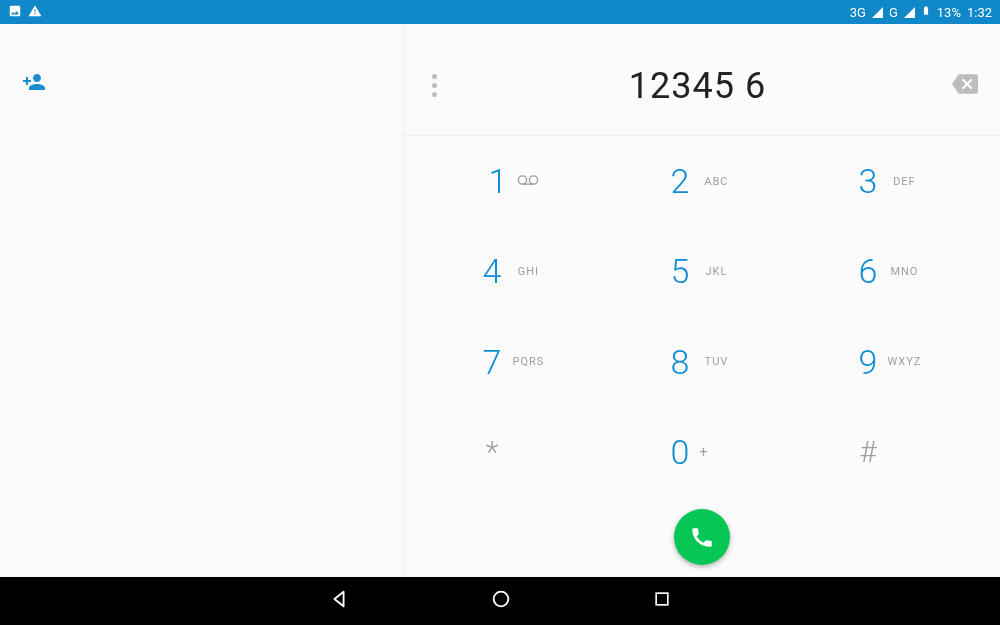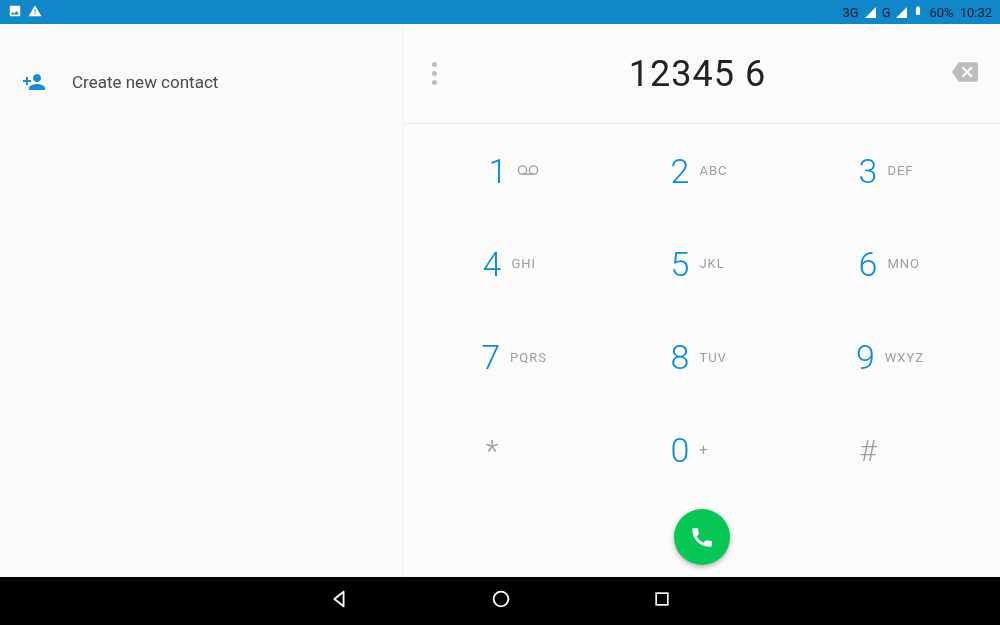--- a/index.html
+++ b/index.html
@@ -3,21 +3,21 @@
 <meta charset="utf-8">
 <style>
   * { box-sizing: border-box; margin: 0; padding: 0; }
   html, body { width: 1000px; height: 625px; font-family: Roboto, "Helvetica Neue", Arial, sans-serif; overflow: hidden; }
   body { display: flex; flex-direction: column; background: #fafafa; }
 
   
   .statusbar {
     height: 24px;
     background: #0f87c9;
-    color: #0f172a;
+    color: #ffffff;
     display: flex;
     align-items: center;
     justify-content: space-between;
     padding: 0 8px;
     font-size: 13px;
   }
   .statusbar .left, .statusbar .right { display: flex; align-items: center; gap: 6px; }
   .statusbar svg { fill: #fff; }
   .sig-triangle { width:0; height:0; border-bottom:11px solid #fff; border-left:11px solid transparent; }
 
@@ -48,20 +48,21 @@
     display:flex;
     flex-direction:column;
   }
   .dial-top {
     height:100px;
     display:flex;
     align-items:center;
     justify-content:space-between;
     padding: 16px 22px;
     border-bottom:1px solid #eee;
+    margin-top:12px;
   }
   .menu-dots { display:flex; flex-direction:column; gap:4px; padding:6px;}
   .menu-dots span{ width:5px;height:5px;border-radius:50%;background:#bdbdbd;}
   .dialed {
     flex:1; text-align:center;
     font-size:36px; font-weight:400; color:#222; letter-spacing:1px;
   }
   .backspace svg{ fill:#bdbdbd;}
 
   .keypad {
@@ -70,21 +71,21 @@
     grid-template-columns: repeat(3, 1fr);
     grid-template-rows: repeat(4, 1fr);
     padding: 0 16px;
   }
   .key {
     display:flex; align-items:center; justify-content:center;
     gap:10px;
     cursor:pointer;
   }
   .key .digit { font-size:34px; color:#0d8dd4; font-weight:300;}
-  .key .letters { font-size:13px; color:#9e9e9e; letter-spacing:1px; text-transform:uppercase; min-width:34px;}
+  .key .letters { font-size:11px; color:#9e9e9e; letter-spacing:1px; text-transform:uppercase; min-width:34px;text-align:center;}
   .key.sym .digit{ color:#9e9e9e; font-size:30px;}
   .vm{ font-size:14px; color:#9e9e9e;}
   .plus{ font-size:14px; color:#9e9e9e; min-width:34px;}
 
   .call-row {
     height:80px; display:flex; justify-content:center; align-items:center;
   }
   .fab {
     width:56px;height:56px;border-radius:50%;
     background:#06c755; display:flex; justify-content:center; align-items:center;
@@ -123,36 +124,35 @@
   <div class="right">
     <span>3G</span>
     <span class="sig-triangle"></span>
     <span>G</span>
     <span class="sig-triangle"></span>
     <span>
       <svg width="10" height="15" viewBox="0 0 24 24">
           <path d="M15.67 4H14V2h-4v2H8.33A1.33 1.33 0 0 0 7 5.33v15.34C7 21.4 7.6 22 8.33 22h7.34c.73 0 1.33-.6 1.33-1.33V5.33C17 4.6 16.4 4 15.67 4z"></path>
         </svg>
     </span>
-    <span>60%</span>
-    <span>10:32</span>
+    <span>13%</span>
+    <span>1:32</span>
   </div>
 </div>
 
 <div class="main">
 
   <div class="left-pane">
 
     <div class="action-row">
       <span class="ico">
         <svg width="24" height="24" viewBox="0 0 24 24" fill="#1b8cce">
             <path d="M15 12c2.21 0 4-1.79 4-4s-1.79-4-4-4-4 1.79-4 4 1.79 4 4 4zm-9-2V7H4v3H1v2h3v3h2v-3h3v-2H6zm9 4c-2.67 0-8 1.34-8 4v2h16v-2c0-2.66-5.33-4-8-4z"></path>
           </svg>
       </span>
-      <span>Create new contact</span>
     </div>
 
 
 
   </div>
 
   <div class="right-pane">
 
     <div class="dial-top">
       <div class="menu-dots">

